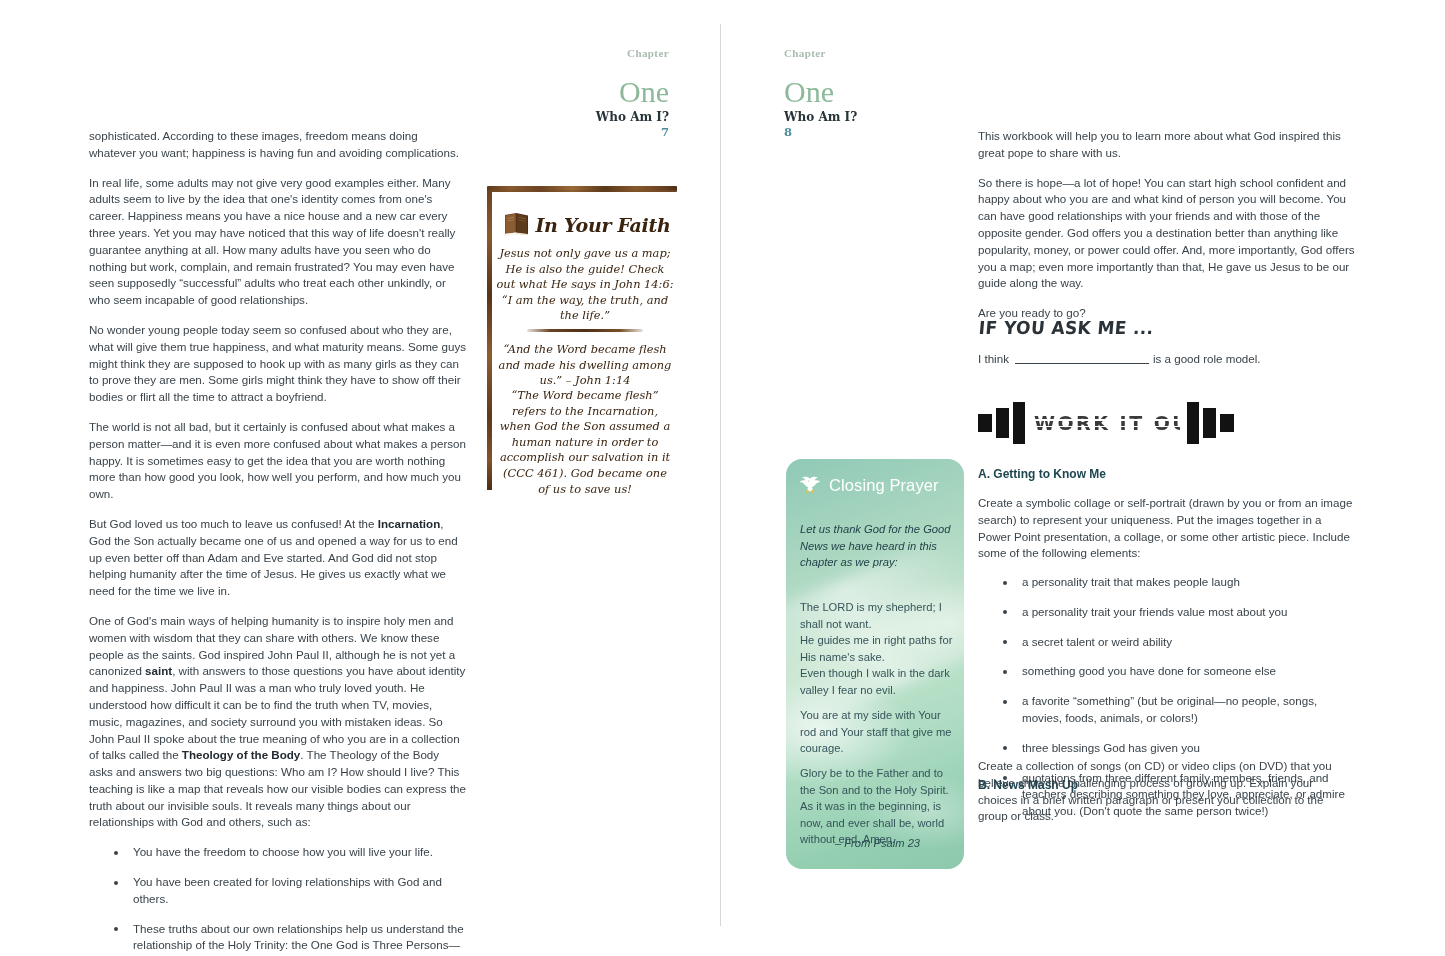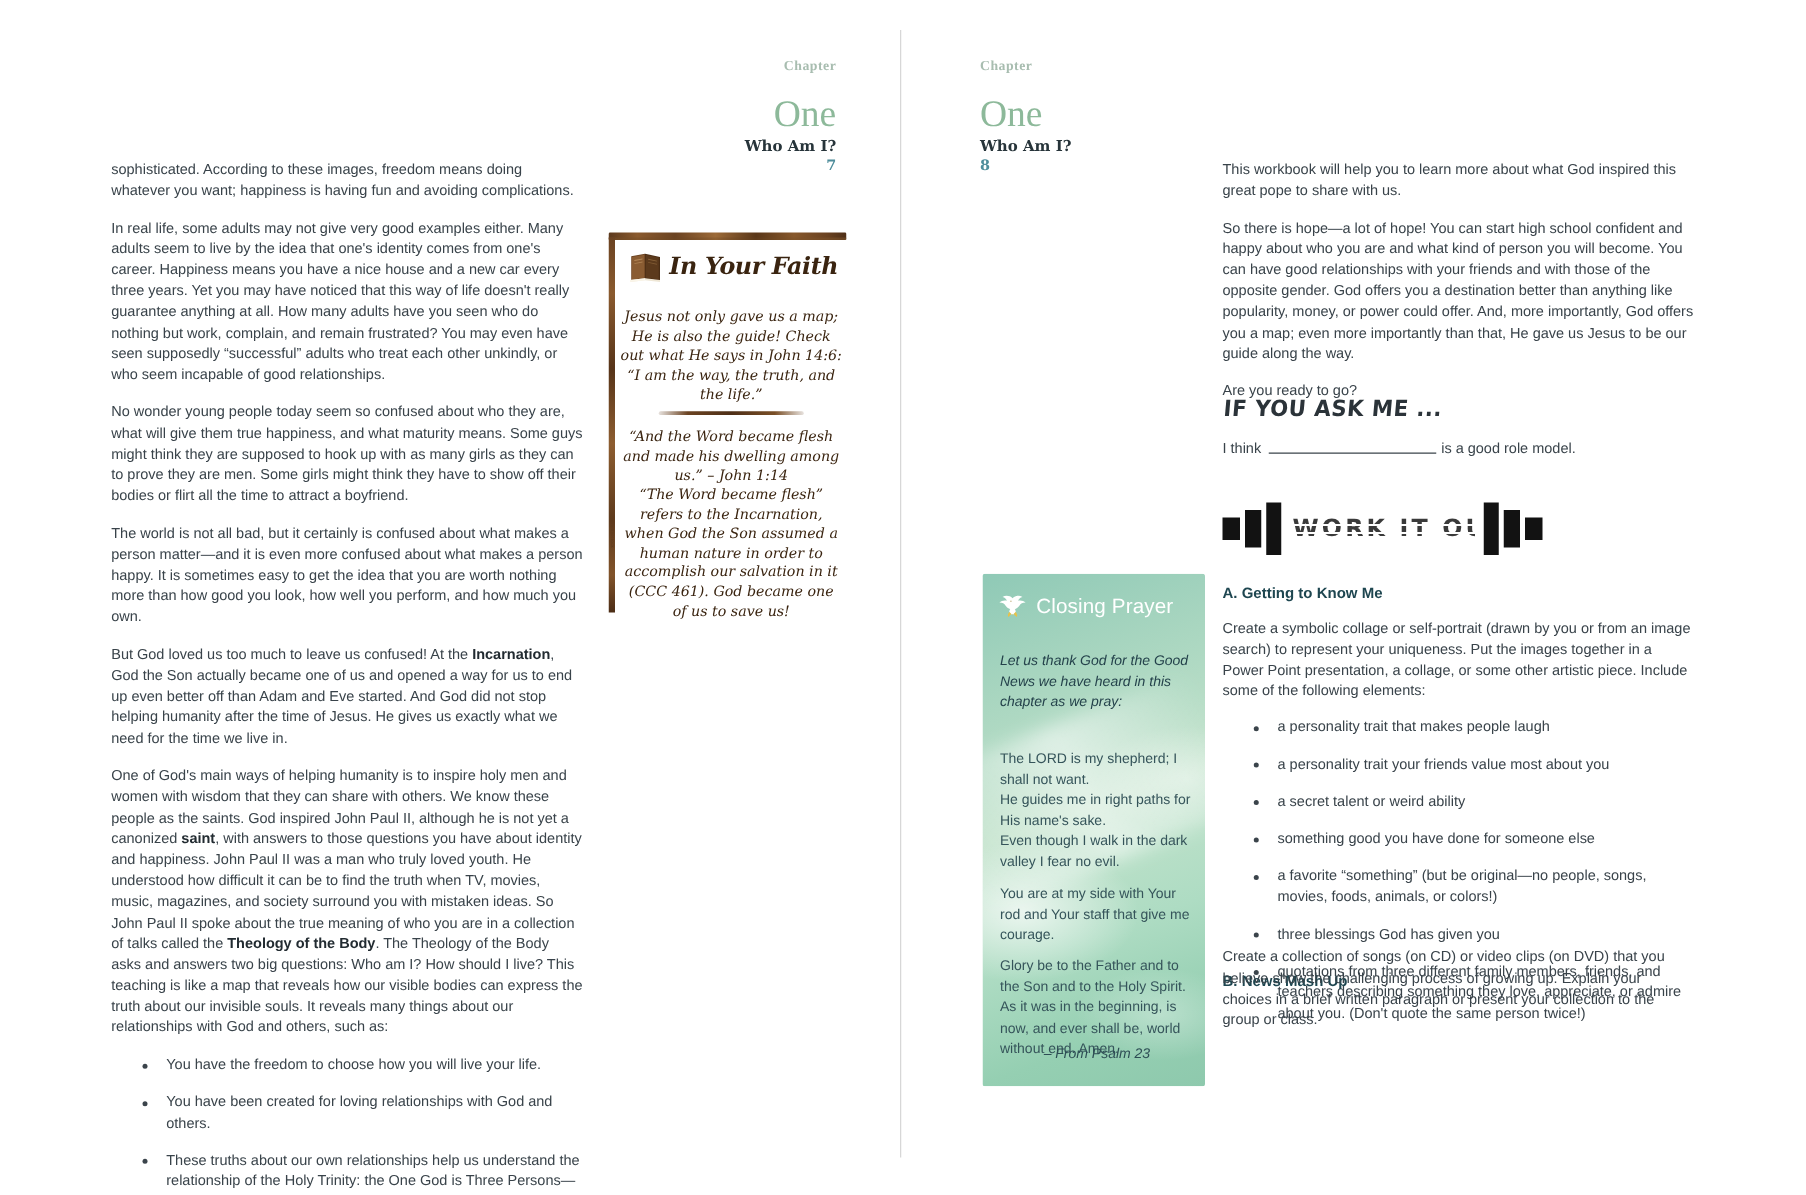--- a/index.html
+++ b/index.html
@@ -125,21 +125,21 @@
   }
   .faith .sidecap {
     position: absolute; left: 1px; top: 230px;
     font-size: 3.6px; color: #5d3a1e;
     writing-mode: vertical-rl;
     letter-spacing: .2px;
   }
   .faith .hdr {
     position: absolute; left: 12px; top: 16px;
     width: 176px; height: 34px;
-    display: flex; align-items: flex-start; justify-content: center; gap: 5px;
+    display: flex; align-items: flex-end; justify-content: center; gap: 5px;
   }
   .bookicon { width: 27px; height: 24px; flex: none; }
   .faith .hdr-text {
     font-family: "DejaVu Serif", serif;
     font-weight: bold;
     font-style: italic;
     font-size: 19px;
     color: #3a2410;
     letter-spacing: -.3px;
     white-space: nowrap;
@@ -226,21 +226,21 @@
     font-size: 11.6px;
     line-height: 16.8px;
     color: #39434a;
   }
 
   
   .prayer {
     position: absolute;
     left: 786px; top: 459px;
     width: 178px; height: 410px;
-    border-radius: 2px;
+    border-radius: 16px;
     overflow: hidden;
     background:
       radial-gradient(ellipse 150px 90px at 18% 66%, rgba(255,255,255,.72), rgba(255,255,255,0) 62%),
       radial-gradient(ellipse 120px 70px at 92% 40%, rgba(255,255,255,.40), rgba(255,255,255,0) 60%),
       radial-gradient(ellipse 110px 60px at 80% 86%, rgba(255,255,255,.35), rgba(255,255,255,0) 62%),
       linear-gradient(160deg, #8fc9b6 0%, #a9d6c0 22%, #c3e3cc 46%, #aedcc3 68%, #95cfb2 86%, #8ec9ad 100%);
   }
   .prayer .swoosh {
     position: absolute; left: -30px; top: 110px;
     width: 250px; height: 120px;

